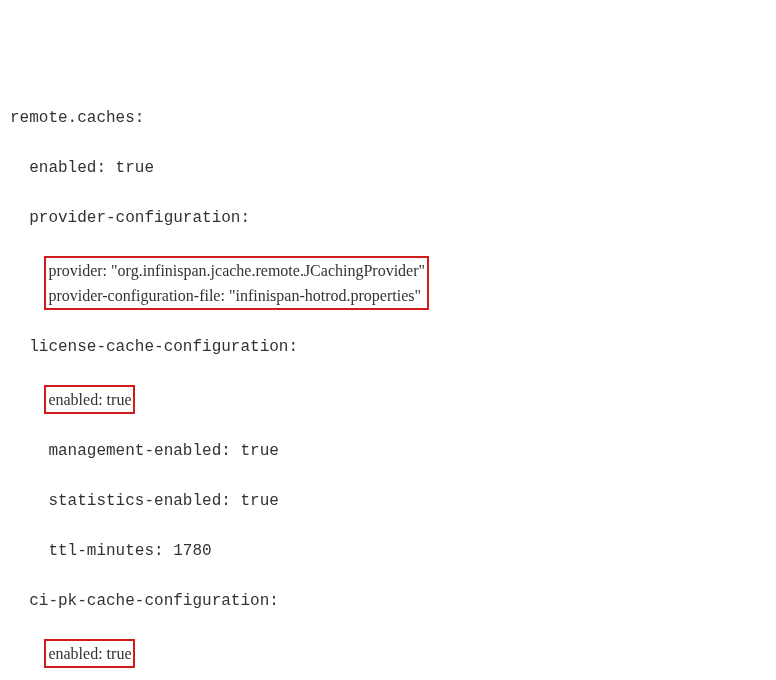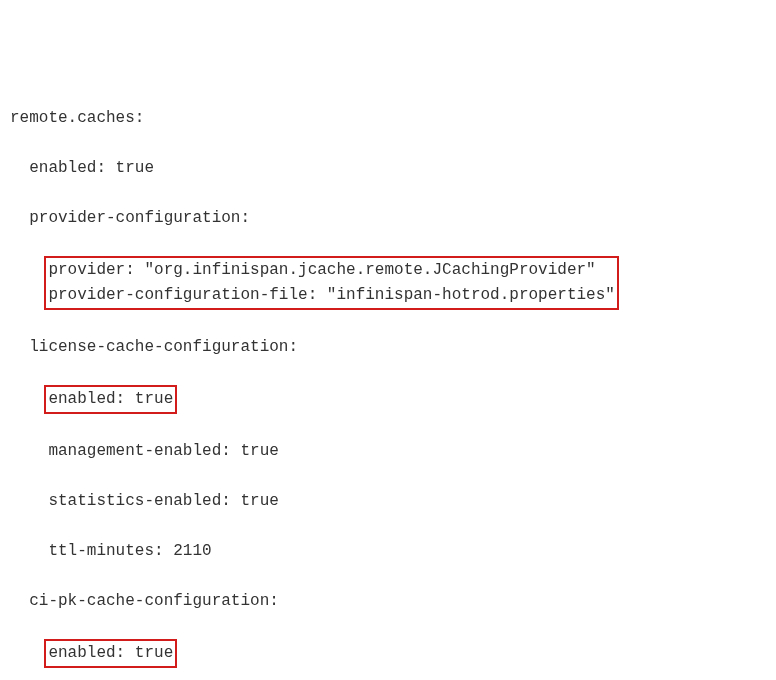--- a/index.html
+++ b/index.html
@@ -8,42 +8,42 @@
     font-family: Consolas, "Courier New", monospace;
     font-size: 16px;
     line-height: 25px;
     color: #333;
     background: #fff;
     white-space: pre;
   }
   .line { display: block; }
   .ind1 { padding-left: 2ch; }
   .ind2 { padding-left: 4ch; }
-  .boxwrap { display: inline-block; }
+  .boxwrap { display: inline-block; font-family: Liberation Serif, serif; }
   .redbox {
     border: 2px solid #d21c1c;
     padding: 0 2px;
     margin-left: -4px;
   }
 </style>
 </head>
 <body>
 
 
 
 <span class="line">remote.caches:</span>
 <span class="line ind1">enabled: true</span>
 <span class="line ind1">provider-configuration:</span>
 <span class="line ind2"><span class="boxwrap redbox"><span>provider: "org.infinispan.jcache.remote.JCachingProvider"</span>
 <span>provider-configuration-file: "infinispan-hotrod.properties"</span></span></span>
 <span class="line ind1">license-cache-configuration:</span>
 <span class="line ind2"><span class="boxwrap redbox"><span>enabled: true</span></span></span>
 <span class="line ind2">management-enabled: true</span>
 <span class="line ind2">statistics-enabled: true</span>
-<span class="line ind2">ttl-minutes: 2110</span>
+<span class="line ind2">ttl-minutes: 1780</span>
 <span class="line ind1">ci-pk-cache-configuration:</span>
 <span class="line ind2"><span class="boxwrap redbox"><span>enabled: true</span></span></span>
 
 
 
 
 
 
 
 

